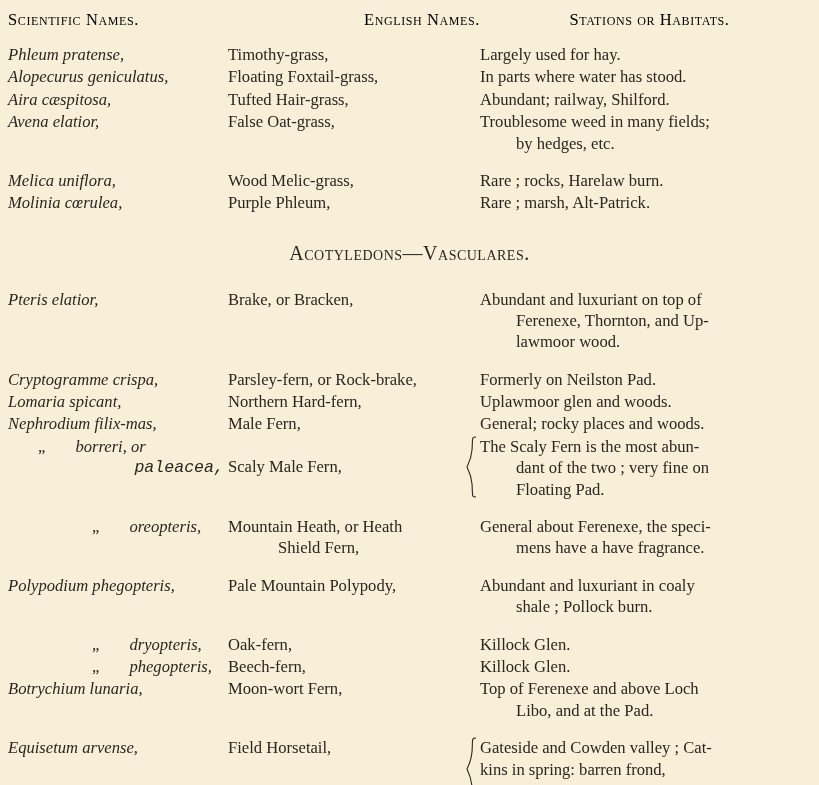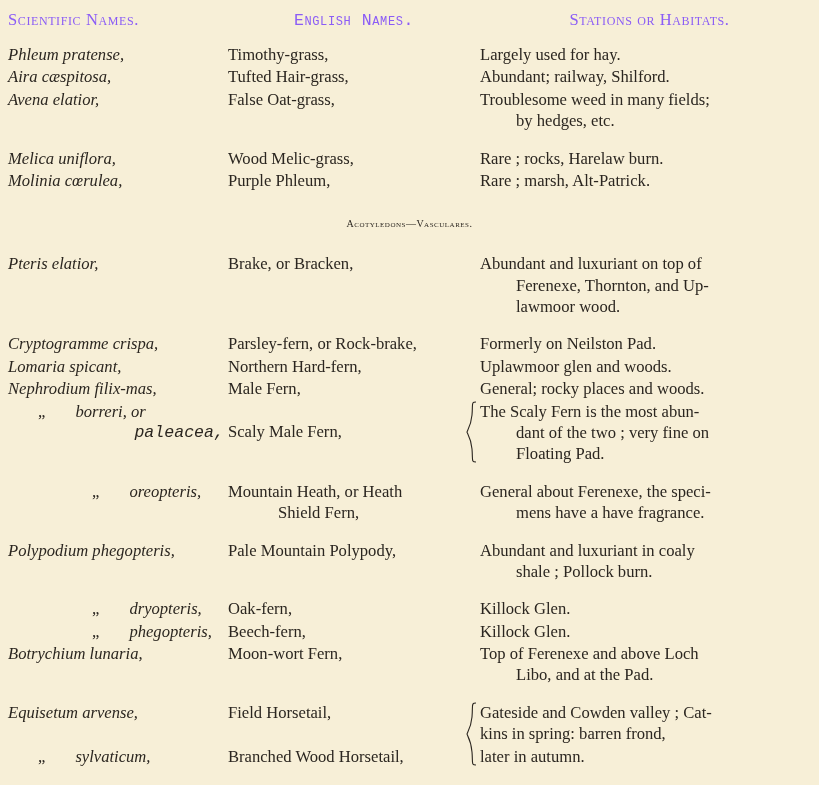--- a/index.html
+++ b/index.html
@@ -31,24 +31,24 @@
   col.c3 { width: 339px; }
 
   th.hdr {
     font-weight: normal;
     font-variant: small-caps;
     font-size: 16.5px;
     letter-spacing: 0.6px;
     text-align: center;
     padding: 10px 0 14px 0;
     vertical-align: bottom;
-    color: #8b5cf6;
+    color: #000000;
   }
   th.hdr.h1 { text-align: left; padding-left: 8px; }
-  th.hdr.h2 { text-align: center; padding-left: 0px; font-family: Liberation Mono, monospace; }
+  th.hdr.h2 { text-align: right; padding-left: 0px; }
   th.hdr.h3 { text-align: center; padding-left: 0px; }
 
   td {
     vertical-align: top;
     font-size: 16.6px;
     line-height: 1.29;
     padding: 0 0 1px 0;
   }
   td.sci {
     padding-left: 8px;
@@ -73,21 +73,21 @@
     display: block;
     text-indent: 0;
     padding-left: 36px;
   }
   .hang2 {
     display: block;
     padding-left: 34px;
   }
   .sec-head {
     font-variant: small-caps;
-    font-size: 10px;
+    font-size: 20px;
     letter-spacing: 0.5px;
     text-align: center;
     padding: 26px 0 22px 0;
   }
   tr.spacer-sm td { height: 14px; }
 
   .brace-cell {
     position: relative;
   }
   .brace {
@@ -116,20 +116,25 @@
       <th class="hdr h1">Scientific Names.</th>
       <th class="hdr h2">English Names.</th>
       <th class="hdr h3">Stations or Habitats.</th>
     </tr>
   </thead>
   <tbody>
     <tr>
       <td class="sci">Phleum pratense,</td>
       <td class="eng">Timothy-grass,</td>
       <td class="sta">Largely used for hay.</td>
+    </tr>
+    <tr>
+      <td class="sci">Alopecurus geniculatus,</td>
+      <td class="eng">Floating Foxtail-grass,</td>
+      <td class="sta">In parts where water has stood.</td>
     </tr>
     <tr>
       <td class="sci">Aira cæspitosa,</td>
       <td class="eng">Tufted Hair-grass,</td>
       <td class="sta">Abundant; railway, Shilford.</td>
     </tr>
     <tr>
       <td class="sci">Avena elatior,</td>
       <td class="eng">False Oat-grass,</td>
       <td class="sta">

